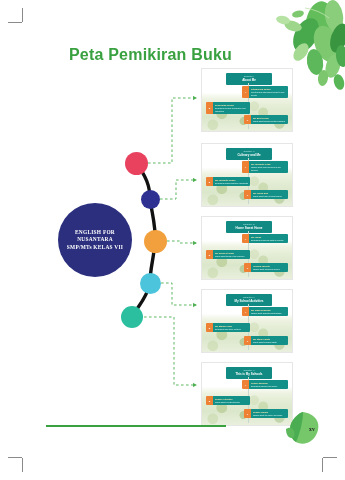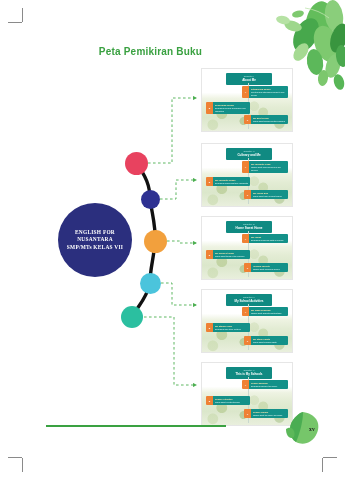--- a/index.html
+++ b/index.html
@@ -24,21 +24,21 @@
   .crop-bl{left:8px;bottom:8px;}
   .crop-bl .h{left:0;bottom:14px;}
   .crop-bl .v{left:14px;bottom:0;}
   .crop-br{right:8px;bottom:8px;}
   .crop-br .h{right:0;bottom:14px;}
   .crop-br .v{right:14px;bottom:0;}
 
   
   .title{
     position:absolute;left:0;right:0;top:46px;text-align:center;
-    font-size:10px;font-weight:bold;color:#3aa141;letter-spacing:.2px;
+    font-size:16px;font-weight:bold;color:#3aa141;letter-spacing:.2px;
     padding-right:44px;
   }
 
   
   .leaves{position:absolute;right:0;top:0;width:110px;height:90px;}
 
   
   .hub{
     position:absolute;left:58px;top:203px;width:74px;height:74px;
     border-radius:50%;background:#2b2f7e;

